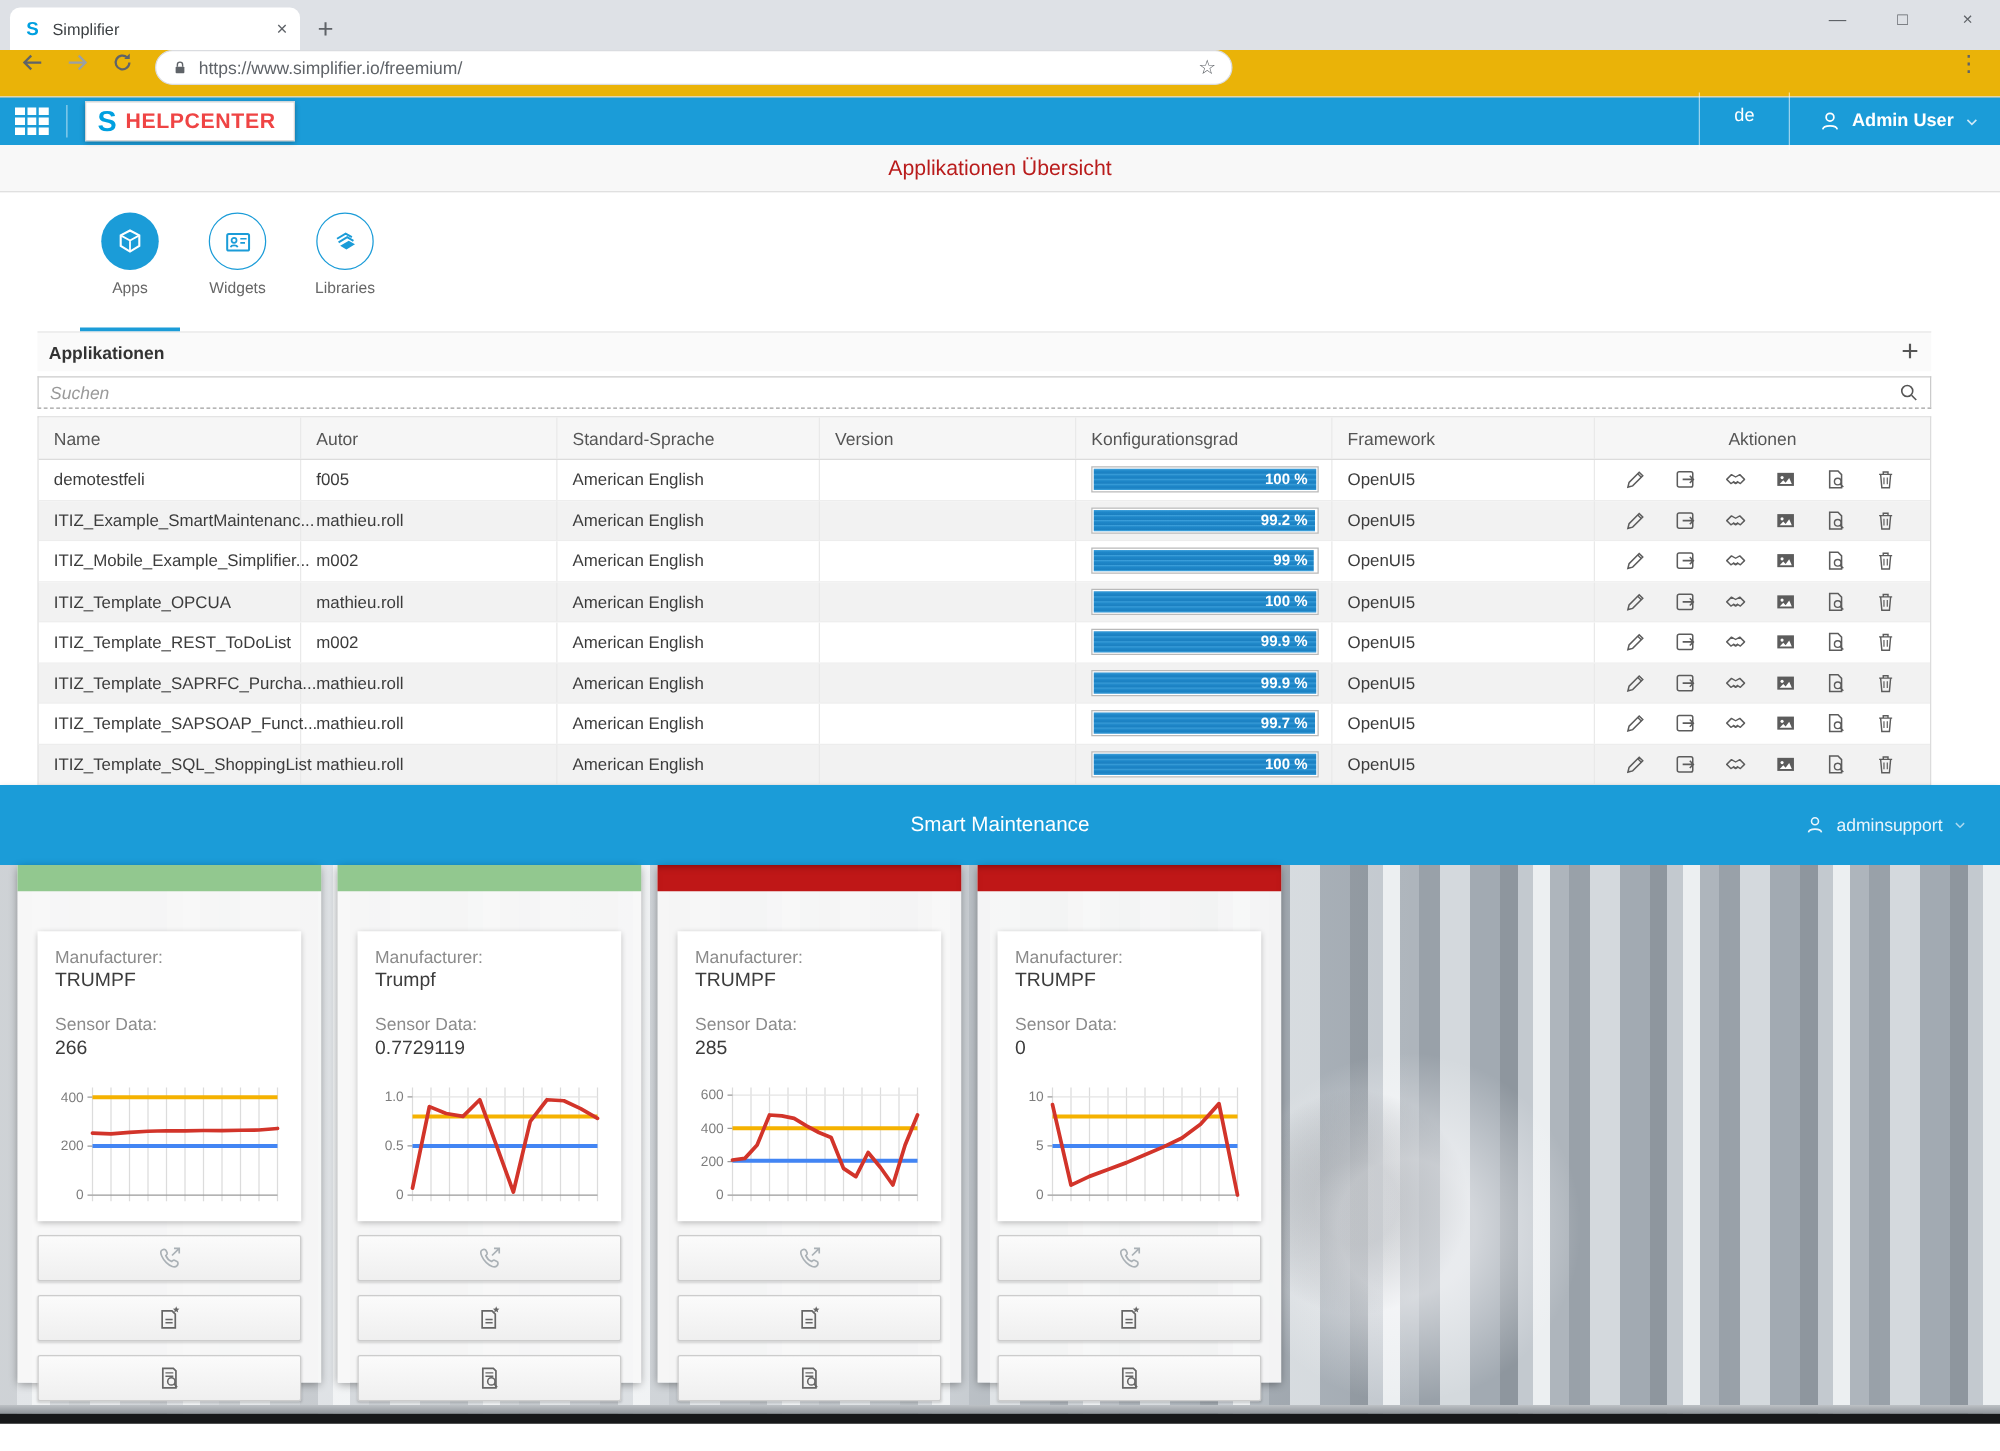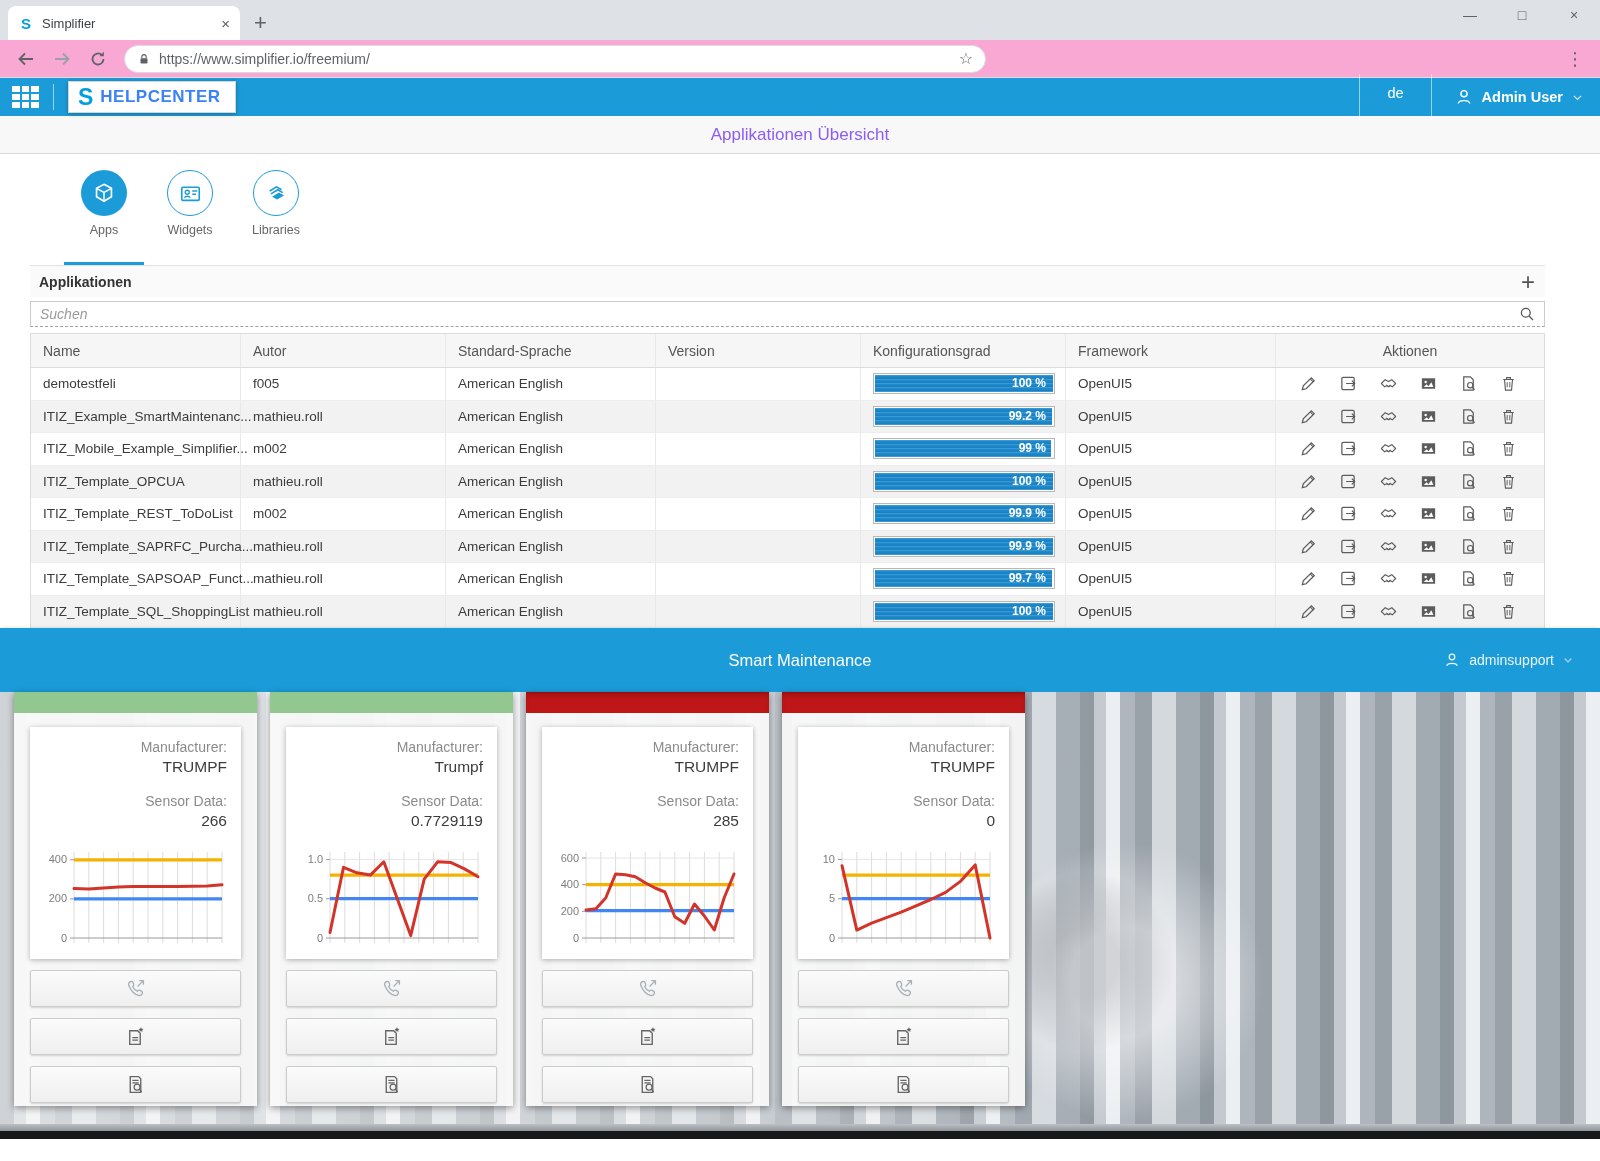--- a/index.html
+++ b/index.html
@@ -25,22 +25,22 @@
   .tab-title { flex:1; font-size:13px; color:#3c4043; }
   .tab-close { color:#5f6368; font-size:15px; cursor:pointer; }
   .newtab { color:#5f6368; font-size:22px; margin:0 0 4px 14px; cursor:pointer; }
   .wincontrols {
     position:absolute; right:0; top:0; height:32px; display:flex;
     color:#5f6368; font-size:14px;
   }
   .wincontrols span { width:52px; text-align:center; line-height:30px; cursor:pointer; }
 
   .toolbar {
-    height:38px; background:#f9a8d4; border-bottom:1px solid #dcdfe3;
-    display:flex; align-items:center; padding:0 16px; gap:16px;
+    height:38px; background:#eab308; border-bottom:1px solid #dcdfe3;
+    display:flex; padding:0 16px; gap:16px;
   }
   .navic { width:20px; height:20px; color:#5f6368; cursor:pointer; }
   .navic.dim { color:#9aa0a6; }
   .omnibox {
     width:862px; height:28px; background:#fff; border:1px solid #dadce0;
     border-radius:15px; display:flex; align-items:center; padding:0 12px; gap:8px;
   }
   .url { font-size:14px; color:#5f6368; flex:1; }
   .star { color:#5f6368; font-size:16px; cursor:pointer; }
   .menudots { margin-left:auto; color:#5f6368; font-size:18px; cursor:pointer; }
@@ -55,35 +55,35 @@
     cursor:pointer;
   }
   .gridicon i { background:#fff; }
   .appbar .hsep { width:1px; height:26px; background:rgba(255,255,255,0.55); }
   .logobox {
     margin-left:14px; height:32px; background:#fff; border:1px solid #d5d5d5;
     box-shadow:0 1px 4px rgba(0,0,0,0.3);
     display:flex; align-items:center; padding:0 14px 0 9px; gap:7px; cursor:pointer;
   }
   .logo-s { color:#00a0e0; font-weight:bold; font-size:23px; line-height:1; }
-  .logo-text { color:#3b82f6; font-weight:bold; font-size:17px; letter-spacing:0.5px;text-align:center; }
+  .logo-text { color:#ef4444; font-weight:bold; font-size:17px; letter-spacing:0.5px;text-align:center; }
   .appbar .spacer { flex:1; }
   .lang {
     padding:0 27px; height:46px; line-height:38px; font-size:14.5px;
     border-left:1px solid rgba(255,255,255,0.55);
     border-right:1px solid rgba(255,255,255,0.55);
     cursor:pointer;
   }
   .userblock { display:flex; align-items:center; gap:8px; margin:0 16px 0 22px; cursor:pointer; }
   .userblock .uname { font-size:14.5px; font-weight:bold; }
 
   
   .pagetitle {
     height:38px; background:#f8f8f8; border-bottom:1px solid #d8d8d8;
-    text-align:center; line-height:38px; font-size:17px; color:#8b5cf6;
+    text-align:center; line-height:38px; font-size:17px; color:#b91c1c;
   }
 
   
   .tabs-row {
     height:111px; background:#fff; padding:16px 0 0 64px;
     display:flex; gap:6px; position:relative;
   }
   .icon-tab { width:80px; text-align:center; cursor:pointer; }
   .circ {
     width:46px; height:46px; border-radius:50%; margin:0 auto;
@@ -154,21 +154,21 @@
     position:absolute; inset:0 0 8px 0;
     background:linear-gradient(90deg, rgba(246,247,248,0.62), rgba(246,247,248,0.42) 45%,
                rgba(246,247,248,0.1) 63%, rgba(246,247,248,0) 71%);
   }
   .cards { position:absolute; left:14px; top:0; display:flex; gap:13px; }
   .card { width:243px; height:414px; background:rgba(248,248,248,0.94);
           box-shadow:0 2px 7px rgba(0,0,0,0.4); }
   .card-head { height:21px; }
   .card-head.ok { background:#92c88f; }
   .card-head.alert { background:#bf1717; box-shadow:inset 0 4px 6px -3px rgba(80,0,0,0.55); }
-  .card-body { padding:14px 16px 0;text-align:right; }
+  .card-body { padding:32px 16px 0; }
   .cpanel { background:#fff; box-shadow:0 1px 5px rgba(0,0,0,0.3); padding:12px 14px 8px;
             height:232px; }
   .clabel { color:#8b8b8b; font-size:14px; }
   .cvalue { color:#3c3c3c; font-size:15.5px; margin-top:3px; }
   .clabel.mt { margin-top:17px; }
   .chartbox { margin-top:12px; }
   .cbtn { display:flex; width:100%; height:37px; margin-top:11px; align-items:center;
           justify-content:center; background:linear-gradient(#fbfbfb,#efefef);
           border:1px solid #cccccc; border-radius:2px;
           box-shadow:0 1px 2px rgba(0,0,0,0.15); cursor:pointer; }

